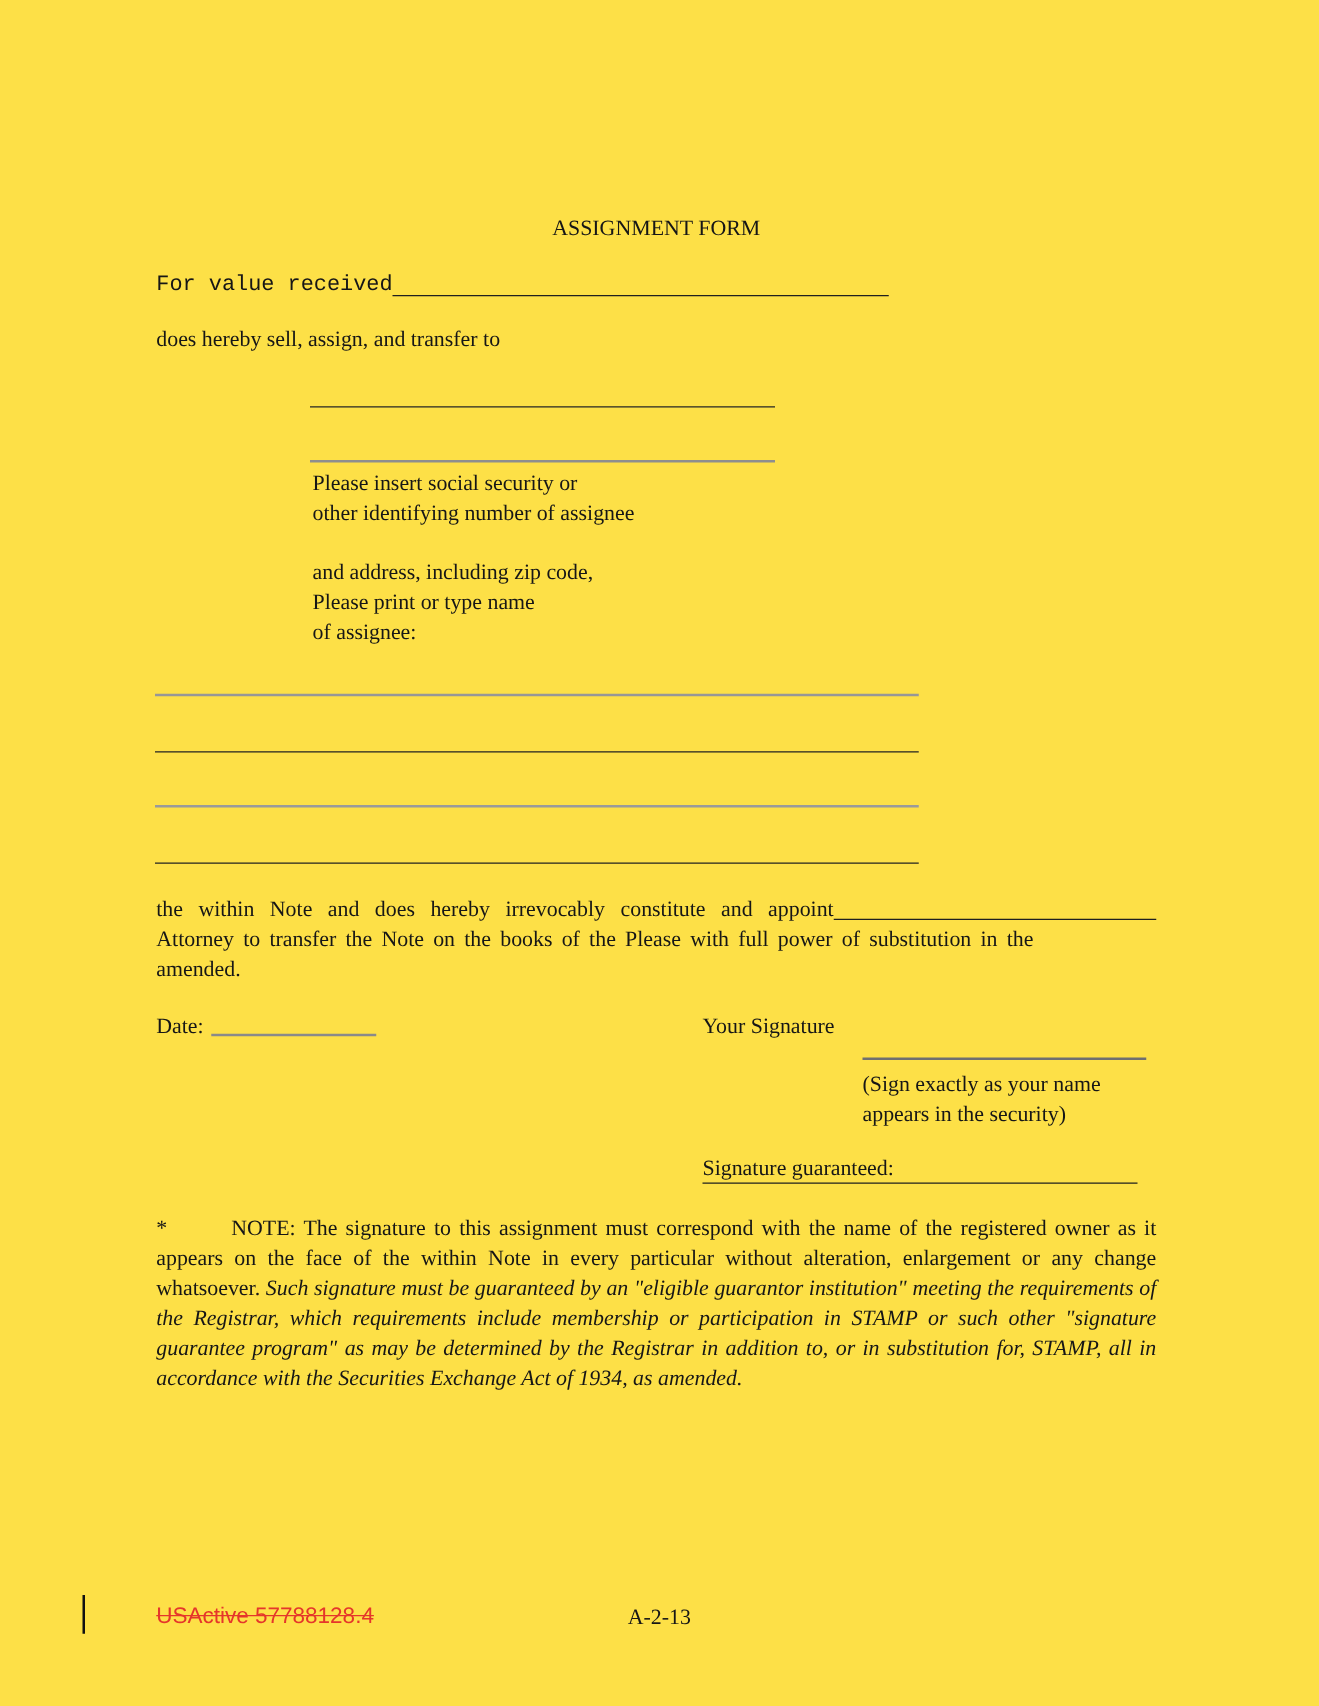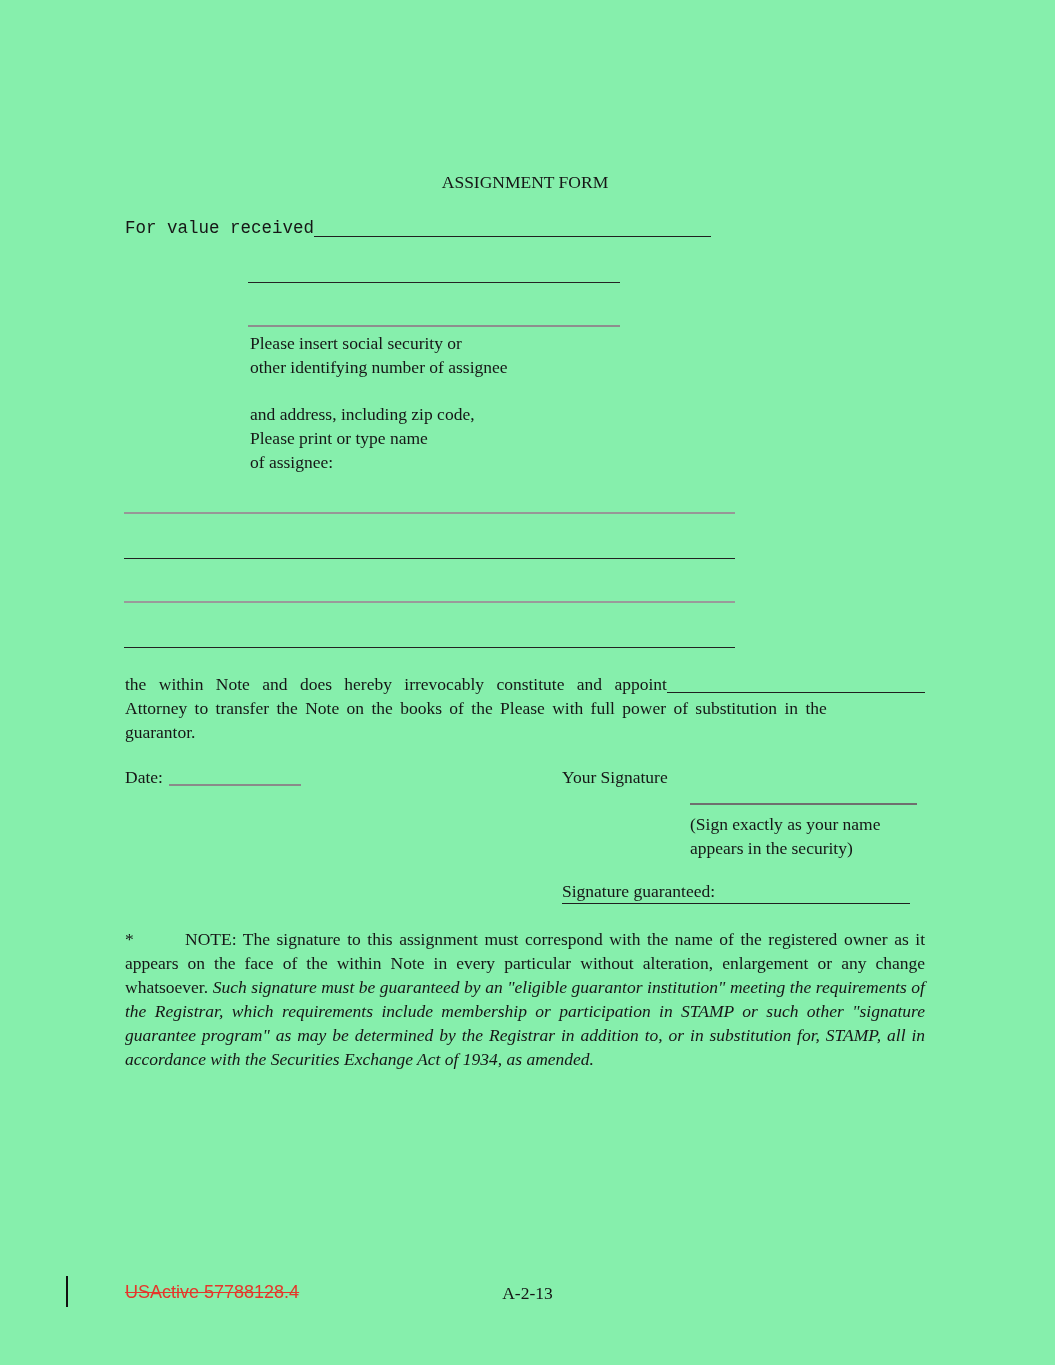--- a/index.html
+++ b/index.html
@@ -1,19 +1,19 @@
 <!DOCTYPE html>
 <html><head>
 <meta charset="utf-8">
 <style>
   html,body { margin:0; padding:0; background:#ffffff; }
   .page {
     position:relative;
     width:1055px; height:1365px;
-    background:#86efac;
+    background:#fde047;
     font-family:"Liberation Serif","DejaVu Serif",serif;
     font-size:17.5px; line-height:24px; color:#161616;
     overflow:hidden;
   }
   .content { position:absolute; left:125px; top:0; width:800px; }
 
   .title { margin-top:170px; text-align:center; }
 
   .value-row { margin-top:22px; display:flex; width:586px;font-family:Liberation Mono, monospace; }
   .fill { flex:1; border-bottom:1px solid #1f1f1f; margin-bottom:3px; }
@@ -65,20 +65,21 @@
 <div class="page">
   <div class="content">
 
     <div class="title">ASSIGNMENT FORM</div>
 
     <div class="value-row">
       <span>For value received</span>
       <span class="fill"></span>
     </div>
 
+    <div class="transfer">does hereby sell, assign, and transfer to</div>
 
     <div class="blank-short first"></div>
     <div class="blank-short second"></div>
 
     <div class="ssn-caption">
       <div>Please insert social security or</div>
       <div>other identifying number of assignee</div>
     </div>
 
     <div class="name-caption">
@@ -90,21 +91,21 @@
     <div class="long-line ll1"></div>
     <div class="long-line ll2"></div>
     <div class="long-line ll3"></div>
     <div class="long-line ll4"></div>
 
     <div class="appoint-p1">
       <span class="text">the within Note and does hereby irrevocably constitute and appoint</span>
       <span class="fill"></span>
     </div>
     <div class="appoint-p2">Attorney to transfer the Note on the books of the Please with full power of substitution in the</div>
-    <div>guarantor.</div>
+    <div>amended.</div>
 
     <div class="date-row">
       <span>Date:</span>
       <span class="date-fill"></span>
       <span class="your-sig">Your Signature</span>
     </div>
 
     <div class="sig-line"></div>
 
     <div class="sign-caption">

